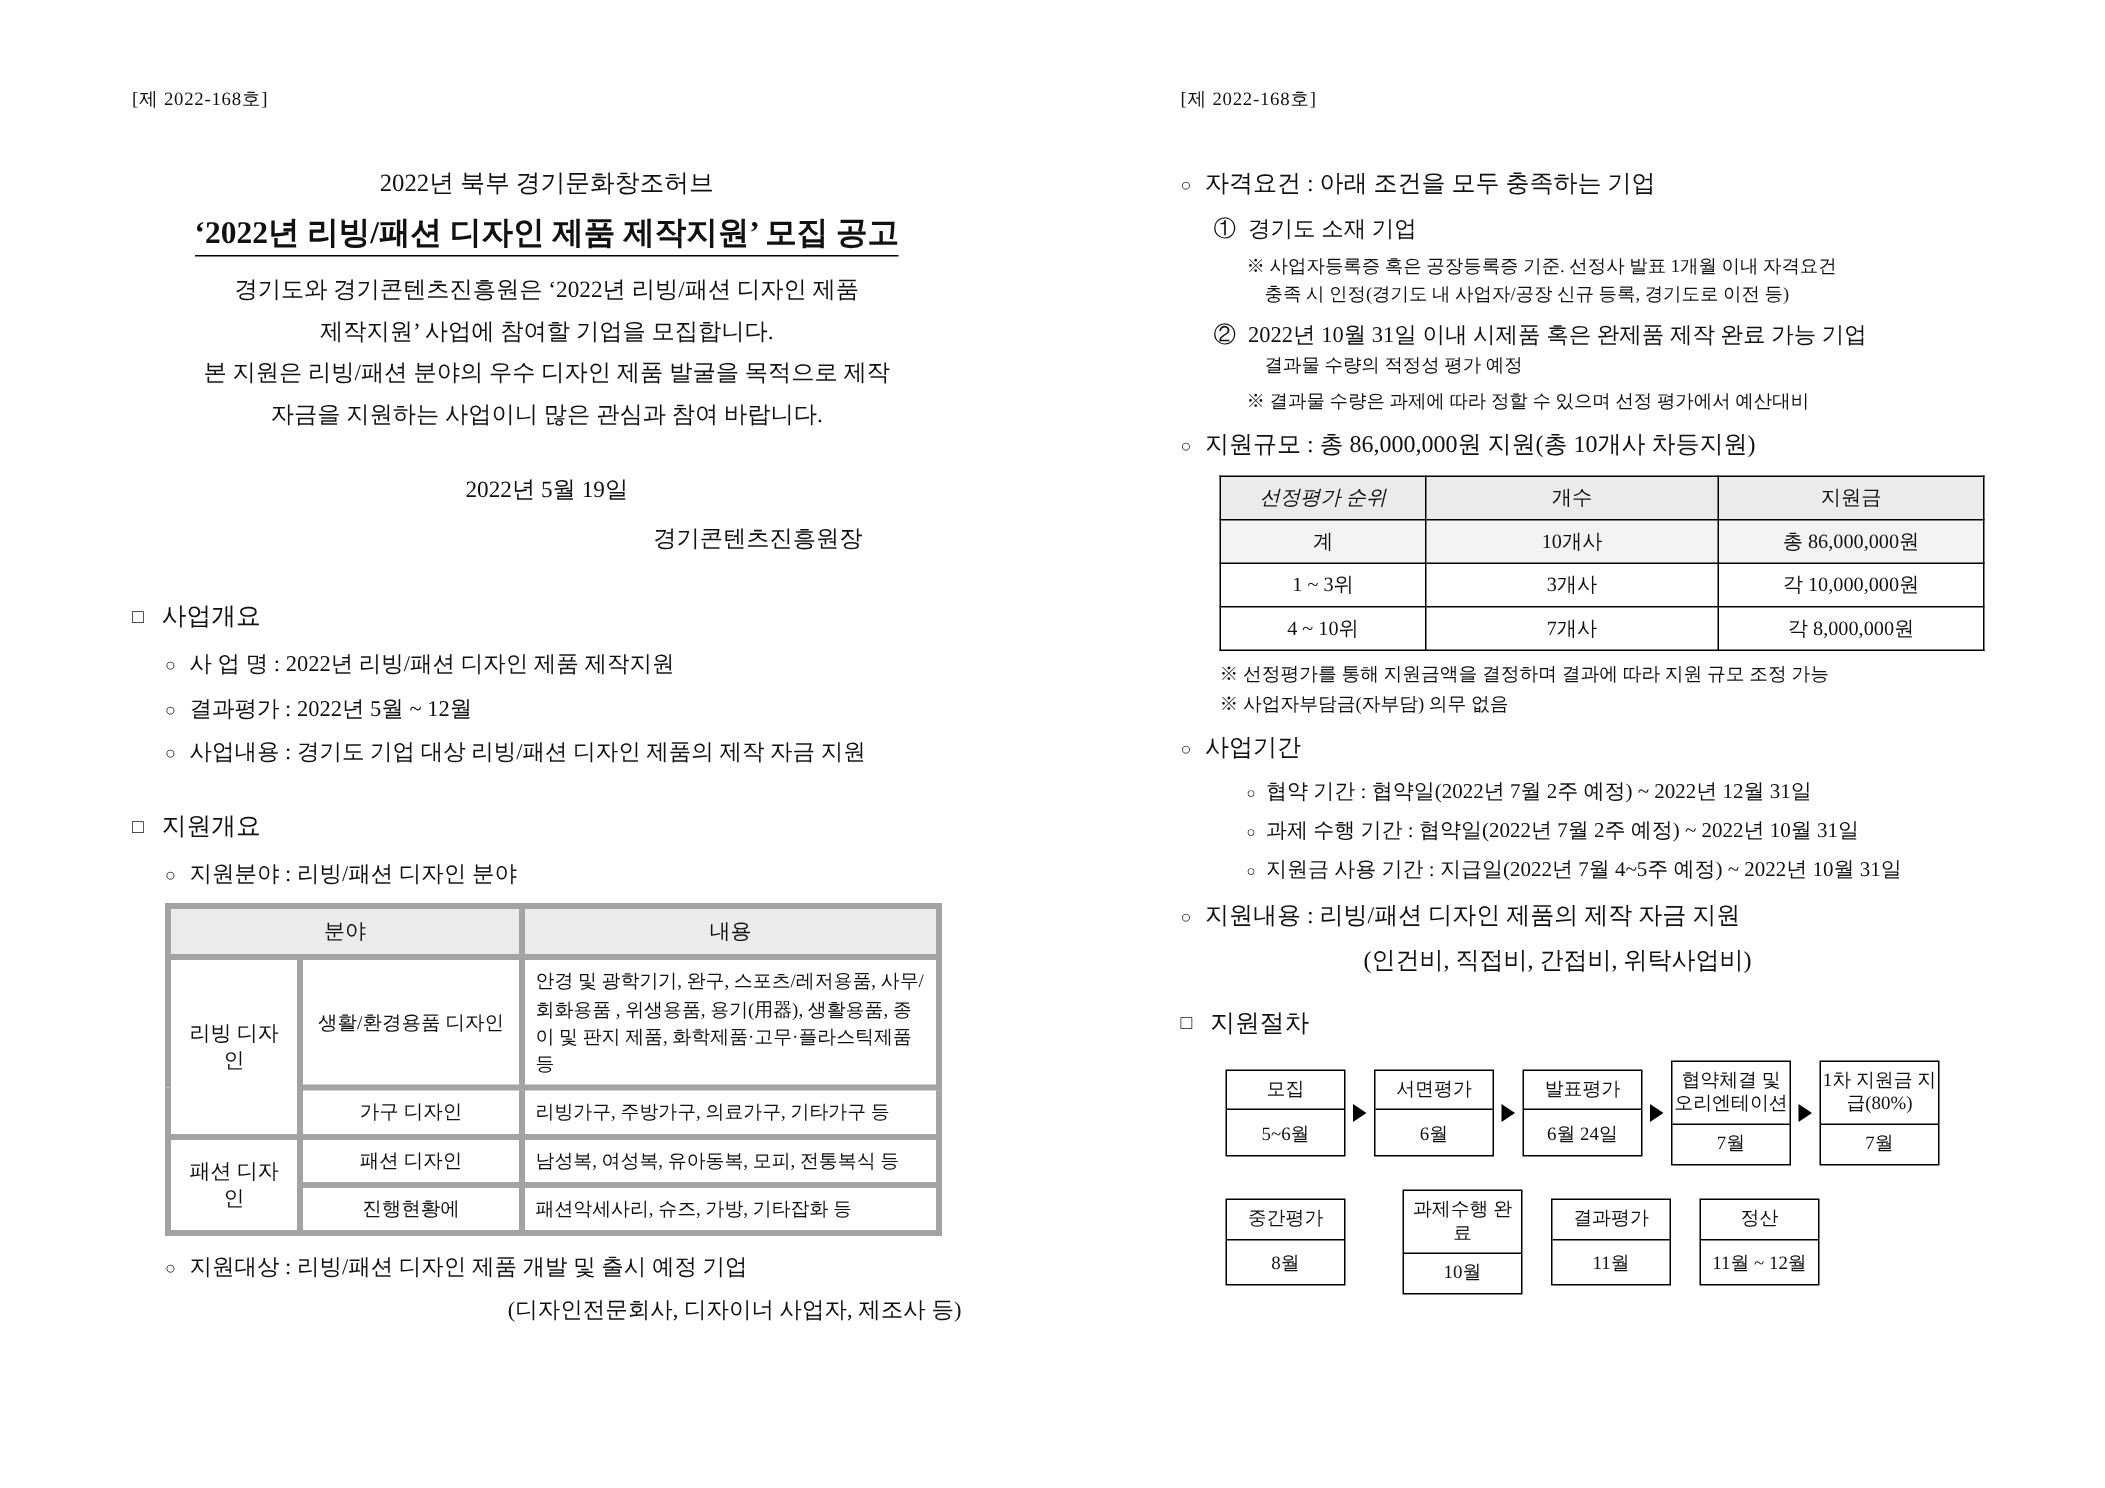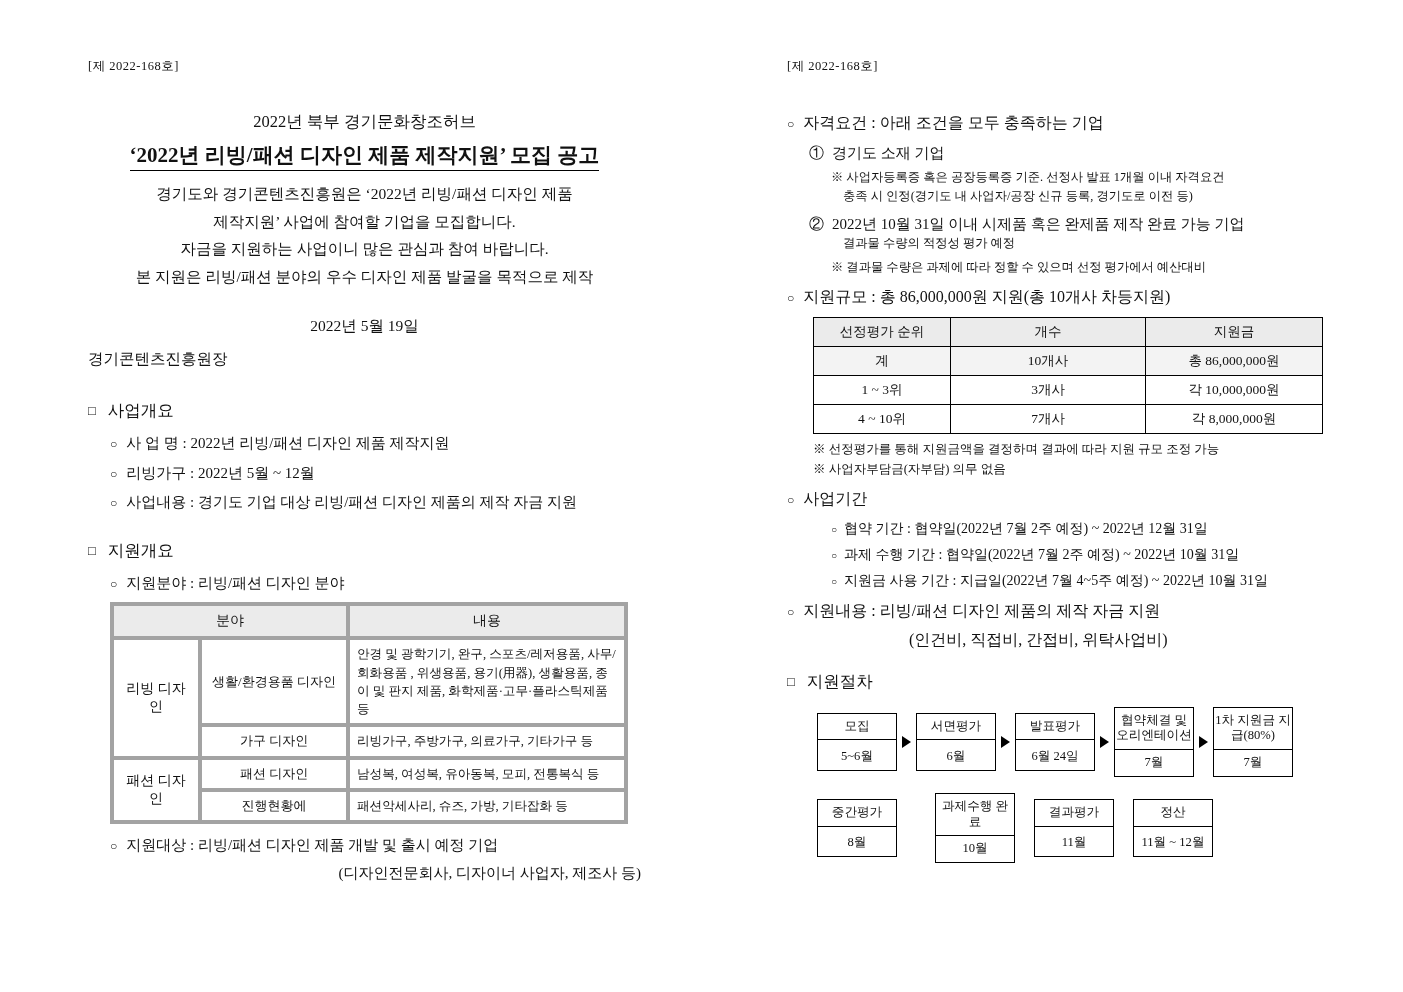--- a/index.html
+++ b/index.html
@@ -53,21 +53,21 @@
     font-size: 15.5px;
     line-height: 1.78;
     margin-bottom: 26px;
   }
   .date-line {
     text-align: center;
     font-size: 15.5px;
     margin-bottom: 12px;
   }
   .signature {
-    text-align: left;
+    text-align: right;
     font-size: 15.5px;
     padding-right: 66px;
     margin-bottom: 30px;
   }
 
   .sec-head {
     font-size: 16.5px;
     margin: 0 0 10px 0;
     display: flex;
     align-items: baseline;
@@ -219,38 +219,38 @@
 <div class="page page-left">
 
   <div class="doc-no">[제 2022-168호]</div>
 
   <div class="title-sub">2022년 북부 경기문화창조허브</div>
   <div class="title-main"><span>‘2022년 리빙/패션 디자인 제품 제작지원’ 모집 공고</span></div>
 
   <div class="intro">
     <div>경기도와 경기콘텐츠진흥원은 ‘2022년 리빙/패션 디자인 제품</div>
     <div>제작지원’ 사업에 참여할 기업을 모집합니다.</div>
+    <div>본 지원은 리빙/패션 분야의 우수 디자인 제품 발굴을 목적으로 제작</div>
     <div>자금을 지원하는 사업이니 많은 관심과 참여 바랍니다.</div>
-    <div>본 지원은 리빙/패션 분야의 우수 디자인 제품 발굴을 목적으로 제작</div>
   </div>
 
   <div class="date-line">2022년 5월 19일</div>
   <div class="signature">경기콘텐츠진흥원장</div>
 
   <div class="sec-head">
     <span class="mark">□</span>
     <span>사업개요</span>
   </div>
   <div class="bullet-o">
     <span class="mark">○</span>
     <span>사 업 명 : 2022년 리빙/패션 디자인 제품 제작지원</span>
   </div>
   <div class="bullet-o">
     <span class="mark">○</span>
-    <span>리빙가구 : 2022년 5월 ~ 12월</span>
+    <span>결과평가 : 2022년 5월 ~ 12월</span>
   </div>
   <div class="bullet-o">
     <span class="mark">○</span>
     <span>사업내용 : 경기도 기업 대상 리빙/패션 디자인 제품의 제작 자금 지원</span>
   </div>
 
   <div class="sec-head spaced">
     <span class="mark">□</span>
     <span>지원개요</span>
   </div>
@@ -320,21 +320,21 @@
   <div class="note" style="margin-left:44px;">※ 결과물 수량은 과제에 따라 정할 수 있으며 선정 평가에서 예산대비</div>
 
   <div class="bullet-o" style="margin-left:0; margin-top:8px;">
     <span class="mark">○</span>
     <span style="font-size:16px;">지원규모 : 총 86,000,000원 지원(총 10개사 차등지원)</span>
   </div>
 
   <table class="tbl-fund">
     <thead>
       <tr>
-        <th style="width:128px;">선정평가 순위</th>
+        <th style="width:128px;font-style:italic;">선정평가 순위</th>
         <th style="width:186px;">개수</th>
         <th>지원금</th>
       </tr>
     </thead>
     <tbody>
       <tr class="total">
         <td>계</td>
         <td>10개사</td>
         <td>총 86,000,000원</td>
       </tr>

